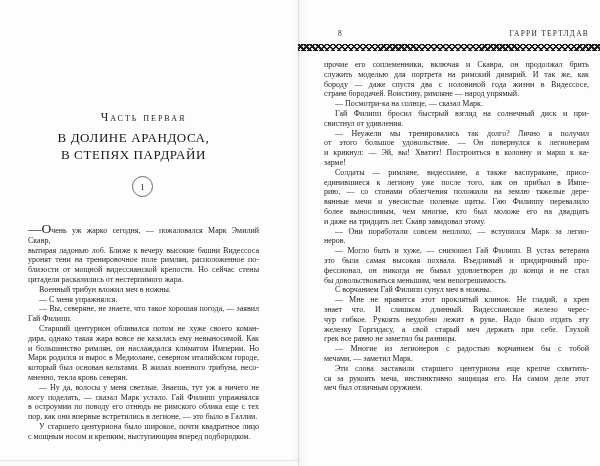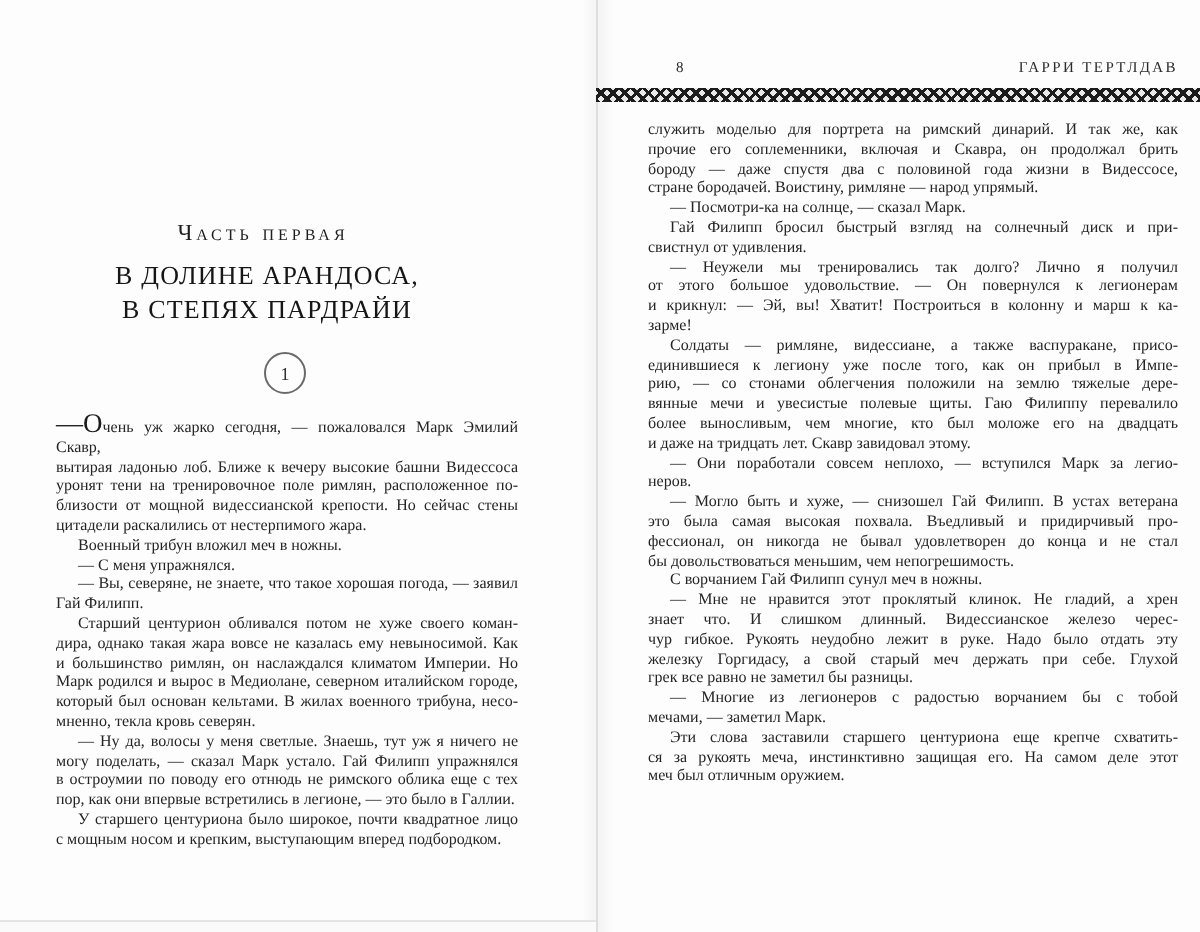--- a/index.html
+++ b/index.html
@@ -12,34 +12,34 @@
   .page-left{left:0;width:298px;height:460px;}
   .page-right{left:299px;width:301px;height:466px;}
   .page-divider{position:absolute;left:298px;top:0;width:1px;height:466px;background:#dedede;}
   .spine-shadow-l{position:absolute;left:291px;top:0;width:7px;height:460px;
     background:linear-gradient(to right, rgba(0,0,0,0), rgba(0,0,0,0.035));}
   .spine-shadow-r{position:absolute;left:299px;top:0;width:8px;height:466px;
     background:linear-gradient(to right, rgba(0,0,0,0.04), rgba(0,0,0,0));}
   .page-bottom-edge{position:absolute;left:0;top:460px;width:298px;height:1px;background:#e4e4e4;}
 
   
-  .part-label{position:absolute;left:16px;top:110px;width:231px;text-align:center;
+  .part-label{position:absolute;left:28px;top:110px;width:231px;text-align:center;
     font-size:11.5px;line-height:14px;font-variant:small-caps;letter-spacing:2px;color:#1e1e1e;}
   .part-title{position:absolute;left:18px;width:231px;text-align:center;
     font-size:13px;line-height:15px;letter-spacing:0.6px;color:#161616;}
   .part-title.t1{top:130px;}
   .part-title.t2{top:147px;}
   .chapter-ornament{position:absolute;left:132px;top:176px;width:21px;height:21px;
     border:1px solid #6a6a6a;border-radius:50%;box-sizing:border-box;
     display:flex;align-items:center;justify-content:center;
     font-size:9px;color:#2e2e2e;}
 
   
   .body-text{position:absolute;}
-  #left-body{left:28px;top:207px;width:231px;}
+  #left-body{left:28px;top:224px;width:231px;}
   #right-body{left:324px;top:60px;width:265px;}
   .tl{font-size:8px;line-height:9.8px;color:#242424;
       text-align:justify;text-align-last:justify;}
   .tl.p,.tl.pe{text-indent:11px;}
   .tl.e,.tl.pe{text-align-last:left;}
   .init{font-size:13.5px;line-height:9.8px;color:#1a1a1a;}
 
   
   .page-header{position:absolute;left:324px;top:29px;width:265px;height:12px;
     display:flex;justify-content:space-between;align-items:baseline;
@@ -93,22 +93,22 @@
       <div class="tl p">У старшего центуриона было широкое, почти квадратное лицо</div>
       <div class="tl e">с мощным носом и крепким, выступающим вперед подбородком.</div>
     </div>
 
   <div class="page-header">
     <span class="pgnum">8</span>
     <span class="runtitle">ГАРРИ ТЕРТЛДАВ</span>
   </div>
   <div class="ornament-rule"></div>
   <div class="body-text" id="right-body">
+      <div class="tl c">прочие его соплеменники, включая и Скавра, он продолжал брить</div>
       <div class="tl c">служить моделью для портрета на римский динарий. И так же, как</div>
-      <div class="tl c">прочие его соплеменники, включая и Скавра, он продолжал брить</div>
       <div class="tl c">бороду — даже спустя два с половиной года жизни в Видессосе,</div>
       <div class="tl e">стране бородачей. Воистину, римляне — народ упрямый.</div>
       <div class="tl pe">— Посмотри-ка на солнце, — сказал Марк.</div>
       <div class="tl p">Гай Филипп бросил быстрый взгляд на солнечный диск и при-</div>
       <div class="tl e">свистнул от удивления.</div>
       <div class="tl p">— Неужели мы тренировались так долго? Лично я получил</div>
       <div class="tl c">от этого большое удовольствие. — Он повернулся к легионерам</div>
       <div class="tl c">и крикнул: — Эй, вы! Хватит! Построиться в колонну и марш к ка-</div>
       <div class="tl e">зарме!</div>
       <div class="tl p">Солдаты — римляне, видессиане, а также васпуракане, присо-</div>

